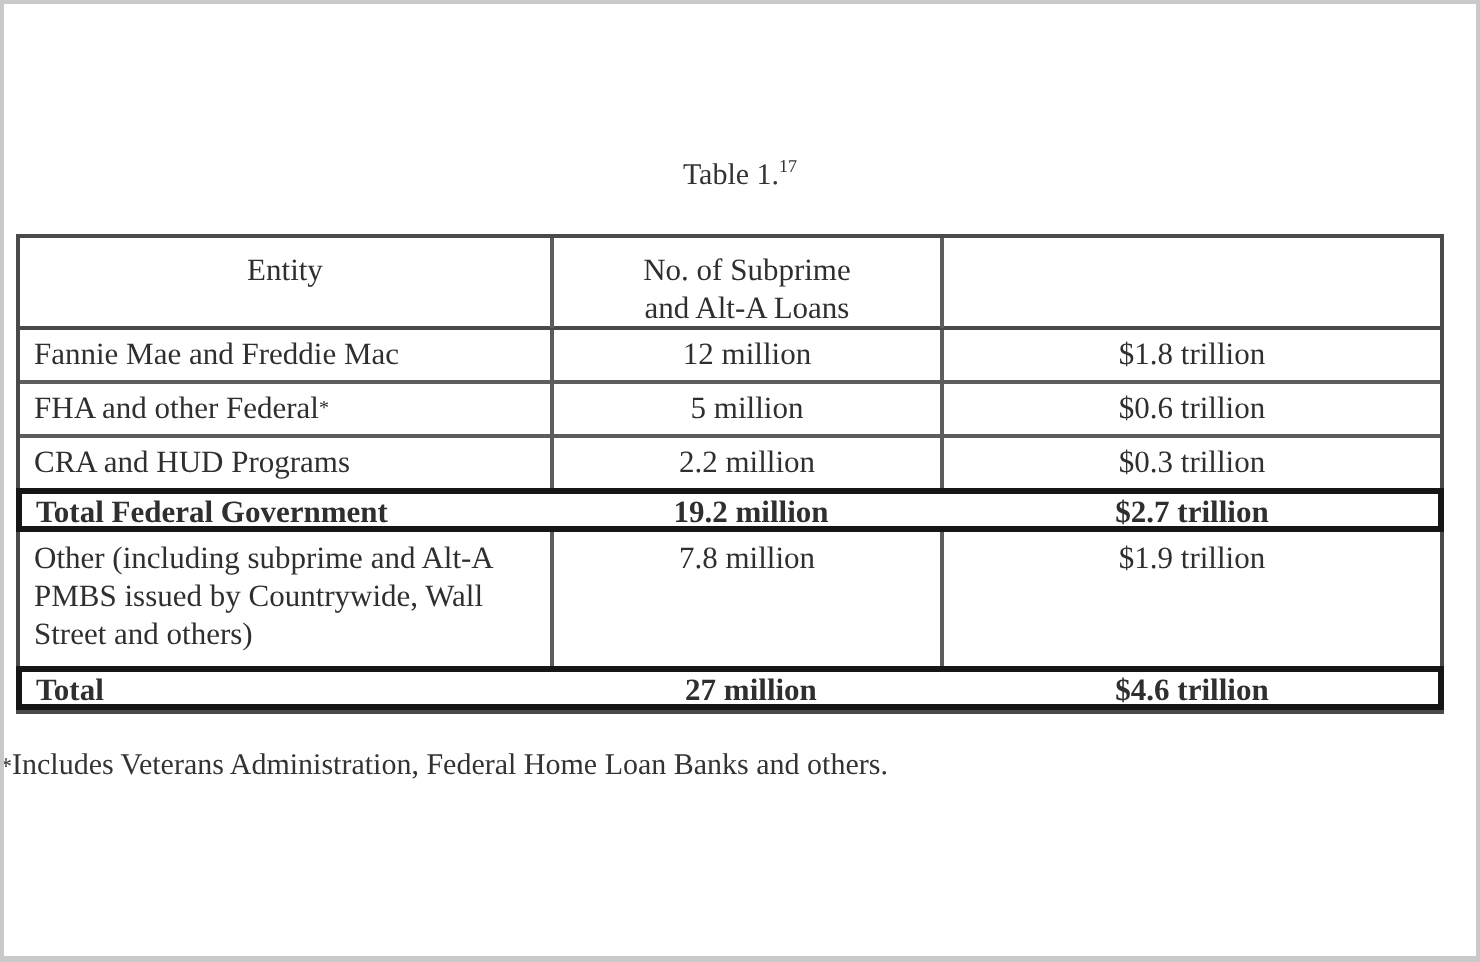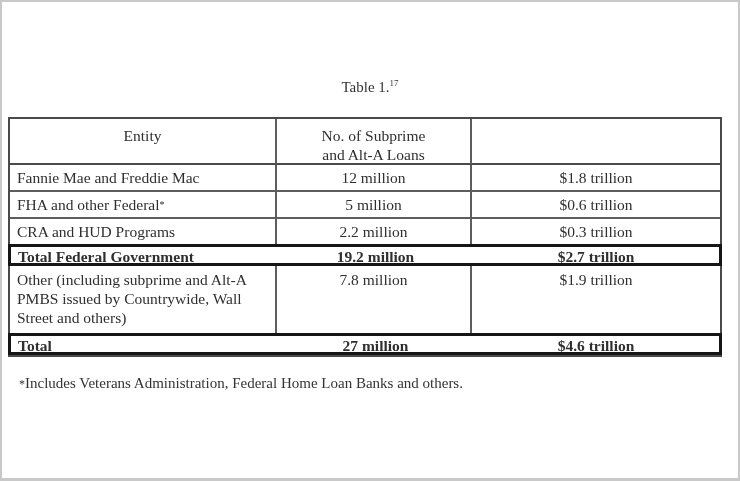--- a/index.html
+++ b/index.html
@@ -71,21 +71,21 @@
     height: 22px;
     font-weight: bold;
   }
   .row-total .cell { border-right: none; font-size: 15.5px; }
   .row-multiline { height: 67px; border-bottom: none; }
   .row-multiline .cell { align-items: flex-start; padding-top: 4px; }
   .entity-sup { font-size: 10px; vertical-align: super; line-height: 0; }
 
   .doc-footnote {
     position: absolute;
-    left: 19px; top: 375px;
+    left: 0; top: 375px;
     font-size: 15px;
     color: #333333;
   }
   .doc-footnote .fn-marker { font-size: 12px; }
 </style>
 </head>
 <body>
 
 <div class="page-content">
 

